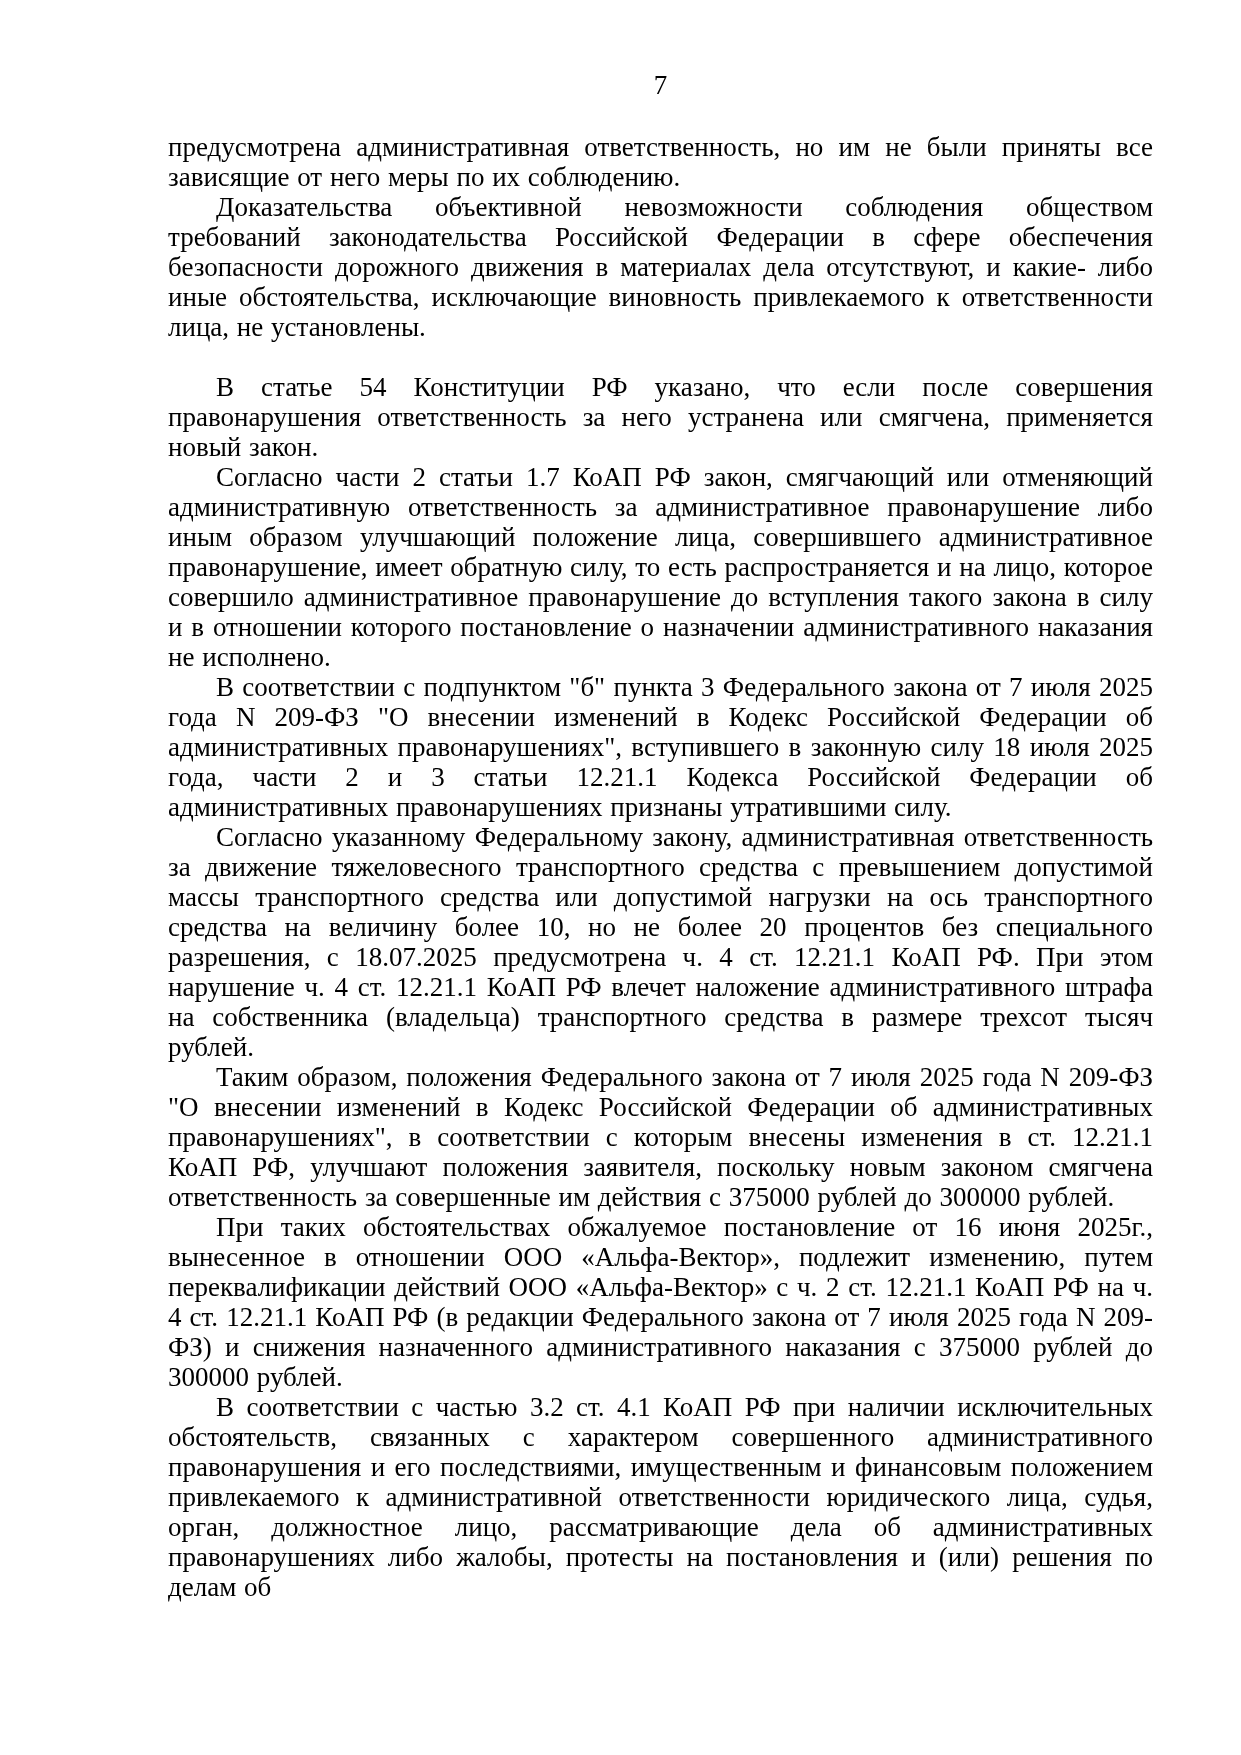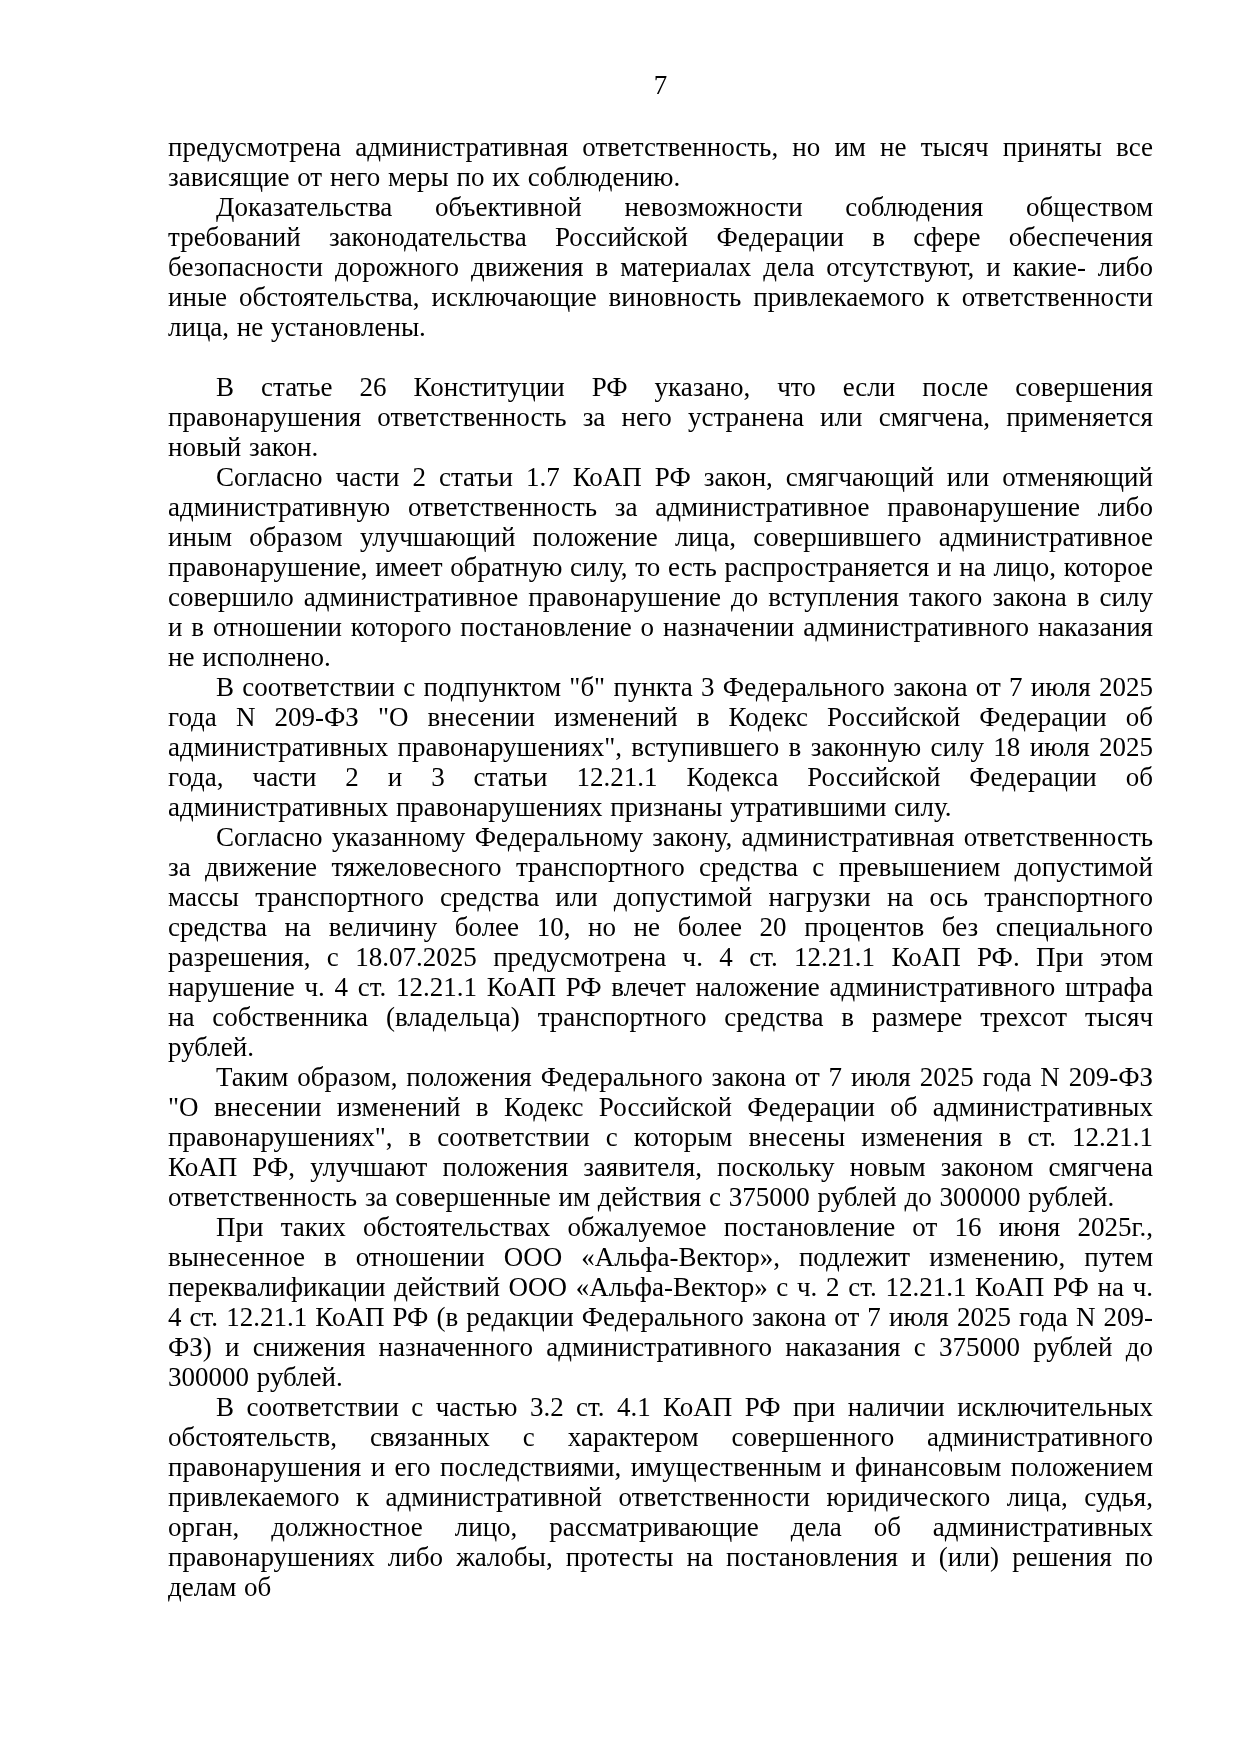--- a/index.html
+++ b/index.html
@@ -44,24 +44,24 @@
       min-height: 30px;
     }
   </style>
 </head>
 <body>
 
 <div class="page">
   <div class="content">
     <p class="page-number">7</p>
     <div>
-        <p class="para no-indent">предусмотрена административная ответственность, но им не тысяч приняты все зависящие от него меры по их соблюдению.</p>
+        <p class="para no-indent">предусмотрена административная ответственность, но им не были приняты все зависящие от него меры по их соблюдению.</p>
         <p class="para">Доказательства объективной невозможности соблюдения обществом требований законодательства Российской Федерации в сфере обеспечения безопасности дорожного движения в материалах дела отсутствуют, и какие- либо иные обстоятельства, исключающие виновность привлекаемого к ответственности лица, не установлены.</p>
         <p class="para no-indent blank"></p>
-        <p class="para">В статье 26 Конституции РФ указано, что если после совершения правонарушения ответственность за него устранена или смягчена, применяется новый закон.</p>
+        <p class="para">В статье 54 Конституции РФ указано, что если после совершения правонарушения ответственность за него устранена или смягчена, применяется новый закон.</p>
         <p class="para">Согласно части 2 статьи 1.7 КоАП РФ закон, смягчающий или отменяющий административную ответственность за административное правонарушение либо иным образом улучшающий положение лица, совершившего административное правонарушение, имеет обратную силу, то есть распространяется и на лицо, которое совершило административное правонарушение до вступления такого закона в силу и в отношении которого постановление о назначении административного наказания не исполнено.</p>
         <p class="para">В соответствии с подпунктом "б" пункта 3 Федерального закона от 7 июля 2025 года N 209-ФЗ "О внесении изменений в Кодекс Российской Федерации об административных правонарушениях", вступившего в законную силу 18 июля 2025 года, части 2 и 3 статьи 12.21.1 Кодекса Российской Федерации об административных правонарушениях признаны утратившими силу.</p>
         <p class="para">Согласно указанному Федеральному закону, административная ответственность за движение тяжеловесного транспортного средства с превышением допустимой массы транспортного средства или допустимой нагрузки на ось транспортного средства на величину более 10, но не более 20 процентов без специального разрешения, с 18.07.2025 предусмотрена ч. 4 ст. 12.21.1 КоАП РФ. При этом нарушение ч. 4 ст. 12.21.1 КоАП РФ влечет наложение административного штрафа на собственника (владельца) транспортного средства в размере трехсот тысяч рублей.</p>
         <p class="para">Таким образом, положения Федерального закона от 7 июля 2025 года N 209-ФЗ "О внесении изменений в Кодекс Российской Федерации об административных правонарушениях", в соответствии с которым внесены изменения в ст. 12.21.1 КоАП РФ, улучшают положения заявителя, поскольку новым законом смягчена ответственность за совершенные им действия с 375000 рублей до 300000 рублей.</p>
         <p class="para">При таких обстоятельствах обжалуемое постановление от 16 июня 2025г., вынесенное в отношении ООО «Альфа-Вектор», подлежит изменению, путем переквалификации действий ООО «Альфа-Вектор» с ч. 2 ст. 12.21.1 КоАП РФ на ч. 4 ст. 12.21.1 КоАП РФ (в редакции Федерального закона от 7 июля 2025 года N 209-ФЗ) и снижения назначенного административного наказания с 375000 рублей до 300000 рублей.</p>
         <p class="para">В соответствии с частью 3.2 ст. 4.1 КоАП РФ при наличии исключительных обстоятельств, связанных с характером совершенного административного правонарушения и его последствиями, имущественным и финансовым положением привлекаемого к административной ответственности юридического лица, судья, орган, должностное лицо, рассматривающие дела об административных правонарушениях либо жалобы, протесты на постановления и (или) решения по делам об</p>
       </div>
   </div>
 </div>
 

